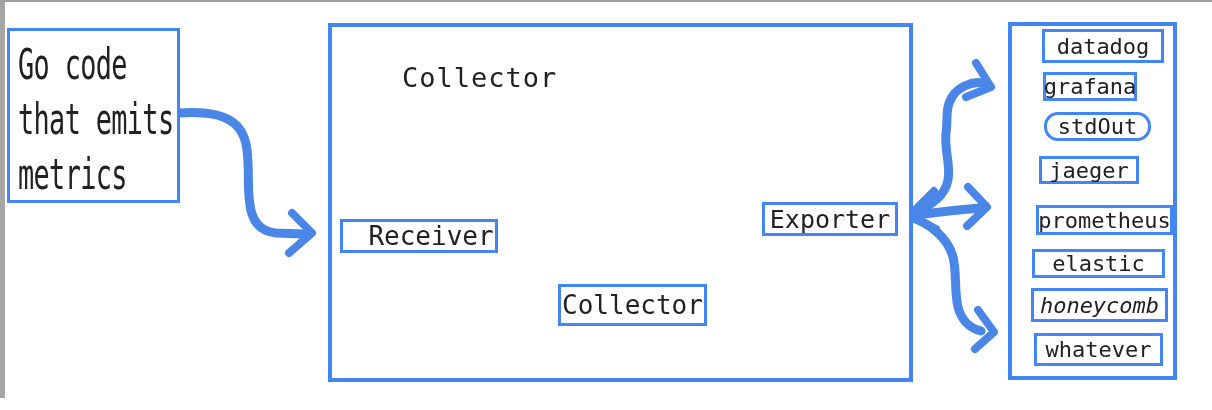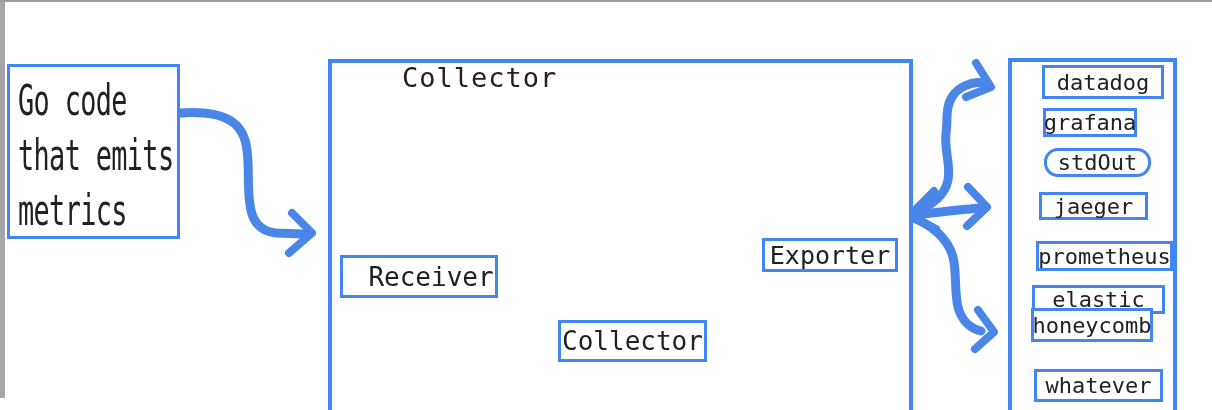--- a/index.html
+++ b/index.html
@@ -7,36 +7,35 @@
     position:relative;width:1212px;height:410px;background:#ffffff;
     overflow:hidden;font-family:"DejaVu Sans Mono","Liberation Mono",monospace;
     color:#202124;
   }
   .chrome-top{position:absolute;left:0;top:0;width:1212px;height:2px;background:#9e9e9e;}
   .chrome-left{position:absolute;left:0;top:2px;width:5px;height:396px;background:#a6a6a6;}
   .bluebox{
     position:absolute;box-sizing:border-box;background:#ffffff;
     border:3px solid #4285f4;display:flex;align-items:center;justify-content:center;
     white-space:nowrap;
-    margin-top:36px;
   }
   .outer{border-width:4px;display:block;}
   #source-box{
     left:7px;top:28px;width:173px;height:175px;border-width:3px;
     display:block;padding:6px 0 0 8px;
   }
   #source-text{
     font-size:42px;line-height:55px;letter-spacing:-1px;
     transform:scaleX(0.64);transform-origin:left top;
   }
   #collector-box{left:328px;top:23px;width:585px;height:359px;}
   #collector-title{
     position:absolute;left:402px;top:62px;font-size:27px;letter-spacing:1px;
   }
-  #receiver-box{left:340px;top:219px;width:158px;height:43px;font-size:26px;padding-left:24px;}
+  #receiver-box{left:340px;top:219px;width:158px;height:34px;font-size:26px;padding-left:24px;}
   #processor-box{left:558px;top:284px;width:149px;height:42px;font-size:26px;}
   #exporter-box{left:762px;top:202px;width:136px;height:34px;font-size:25px;}
   #dest-box{left:1008px;top:22px;width:169px;height:358px;}
   .dest-item{font-size:22px;border-width:3px;}
   #arrows{position:absolute;left:0;top:0;width:1212px;height:410px;pointer-events:none;}
   #arrows path{fill:none;stroke:#4a86e8;stroke-width:9;stroke-linecap:round;stroke-linejoin:round;}
   #arrows path.head{stroke-width:8;}
 </style>
 </head>
 <body>
@@ -88,19 +87,19 @@
   </div>
   <div class="bluebox" id="exporter-box">
     <span>Exporter</span>
   </div>
 
   <div class="bluebox outer" id="dest-box"></div>
 
   <div class="bluebox dest-item" style="left:1042px;top:29px;width:122px;height:34px;">datadog</div>
   <div class="bluebox dest-item" style="left:1043px;top:72px;width:94px;height:29px;">grafana</div>
   <div class="bluebox dest-item" style="left:1044px;top:112px;width:107px;height:29px;border-radius:14px;">stdOut</div>
-  <div class="bluebox dest-item" style="left:1039px;top:156px;width:109px;height:28px;">jaeger</div>
+  <div class="bluebox dest-item" style="left:1039px;top:156px;width:100px;height:28px;">jaeger</div>
   <div class="bluebox dest-item" style="left:1036px;top:205px;width:137px;height:30px;">prometheus</div>
   <div class="bluebox dest-item" style="left:1032px;top:249px;width:133px;height:29px;">elastic</div>
-  <div class="bluebox dest-item" style="left:1031px;top:272px;width:122px;height:34px;">honeycomb</div>
+  <div class="bluebox dest-item" style="left:1031px;top:288px;width:137px;height:34px;font-style:italic;">honeycomb</div>
   <div class="bluebox dest-item" style="left:1034px;top:333px;width:129px;height:33px;">whatever</div>
 
 </div>
 
 </body></html>

